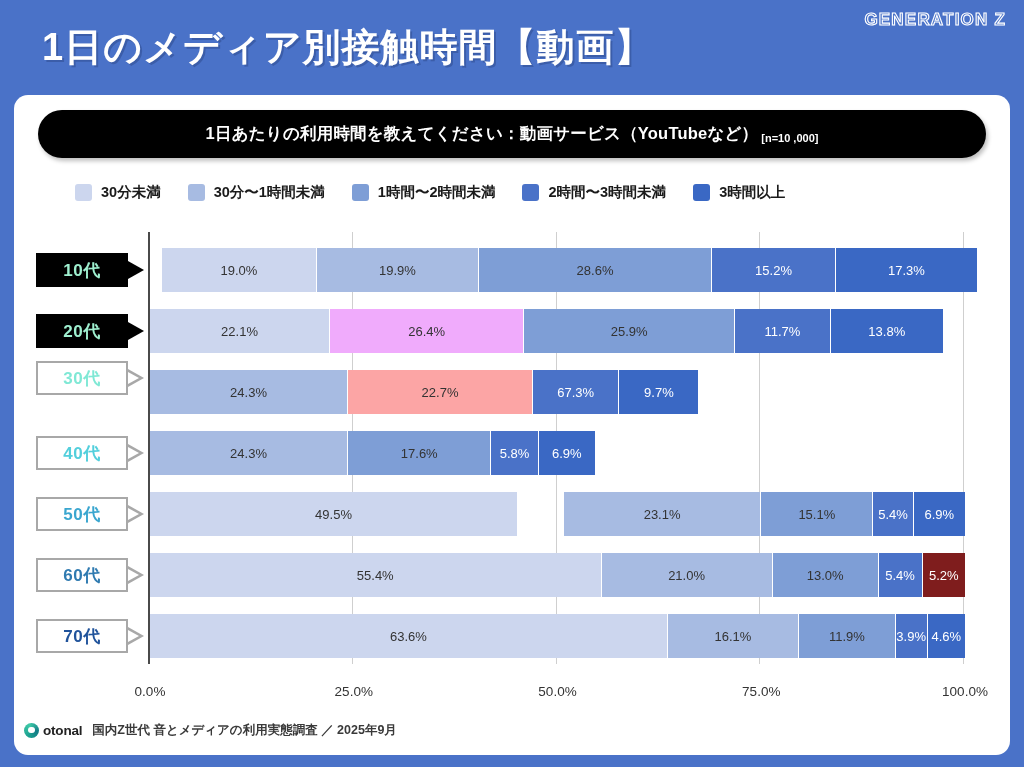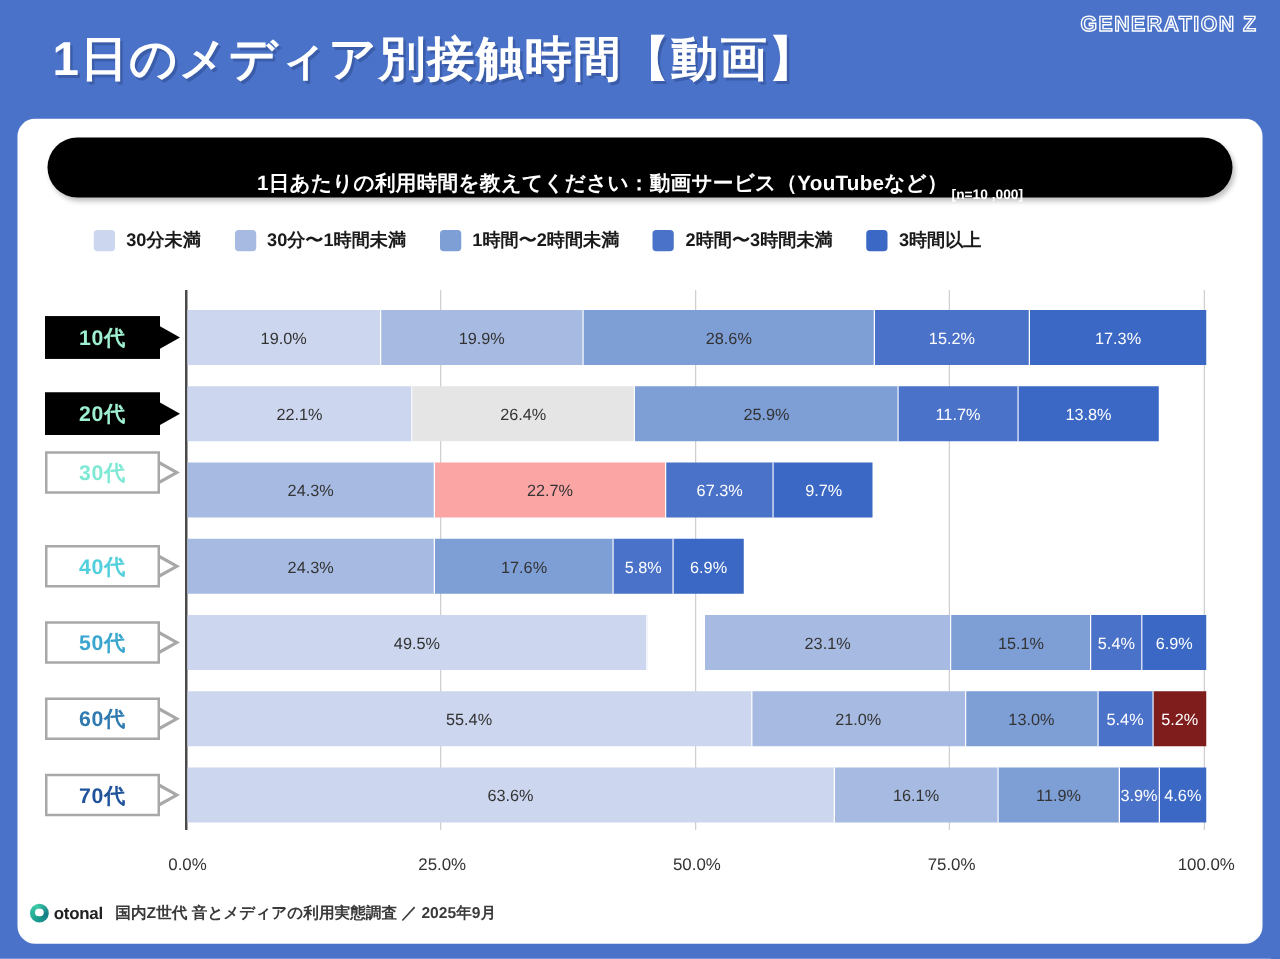--- a/index.html
+++ b/index.html
@@ -62,21 +62,21 @@
   
   .question-bar {
     position: absolute;
     left: 38px;
     top: 110px;
     width: 948px;
     height: 48px;
     background: #000000;
     border-radius: 24px;
     display: flex;
-    align-items: flex-end;
+    align-items: center;
     justify-content: center;
     box-shadow: 2px 3px 4px rgba(0,0,0,0.25);
   }
   .question-text {
     color: #ffffff;
     font-size: 16.5px;
     font-weight: 700;
     letter-spacing: 0.2px;
     white-space: nowrap;
   }
@@ -309,42 +309,42 @@
     </div>
   </div>
 
 <div class="chart-area">
   <div class="plot" id="plot">
     <div class="axis-line"></div>
   <div class="gridline" style="left: 203.75px;"></div>
       <div class="gridline" style="left: 407.5px;"></div>
       <div class="gridline" style="left: 611.25px;"></div>
       <div class="gridline" style="left: 815px;"></div>
-      <div class="bar-row" style="top: 16px; width: 815px;">
+      <div class="bar-row" style="top: 16px; width: 815px; margin-left: 12px;">
         <div class="seg" style="width: 154.85px; background: rgb(204, 214, 238);">
           <span class="seg-label dark">19.0%</span>
         </div>
         <div class="seg" style="width: 162.185px; background: rgb(167, 187, 226);">
           <span class="seg-label dark">19.9%</span>
         </div>
         <div class="seg" style="width: 233.09px; background: rgb(126, 158, 214);">
           <span class="seg-label dark">28.6%</span>
         </div>
         <div class="seg" style="width: 123.88px; background: rgb(74, 114, 200);">
           <span class="seg-label light">15.2%</span>
         </div>
         <div class="seg" style="width: 140.995px; background: rgb(58, 104, 196);">
           <span class="seg-label light">17.3%</span>
         </div>
       </div>
       <div class="bar-row" style="top: 77px; width: 815px;">
         <div class="seg" style="width: 180.115px; background: rgb(204, 214, 238);">
           <span class="seg-label dark">22.1%</span>
         </div>
-        <div class="seg" style="width: 178px; background: #e5e5e5;">
+        <div class="seg" style="width: 194px; background: #f0abfc;">
           <span class="seg-label dark">26.4%</span>
         </div>
         <div class="seg" style="width: 211.085px; background: rgb(126, 158, 214);">
           <span class="seg-label dark">25.9%</span>
         </div>
         <div class="seg" style="width: 95.355px; background: rgb(74, 114, 200);">
           <span class="seg-label light">11.7%</span>
         </div>
         <div class="seg" style="width: 112.47px; background: rgb(58, 104, 196);">
           <span class="seg-label light">13.8%</span>

